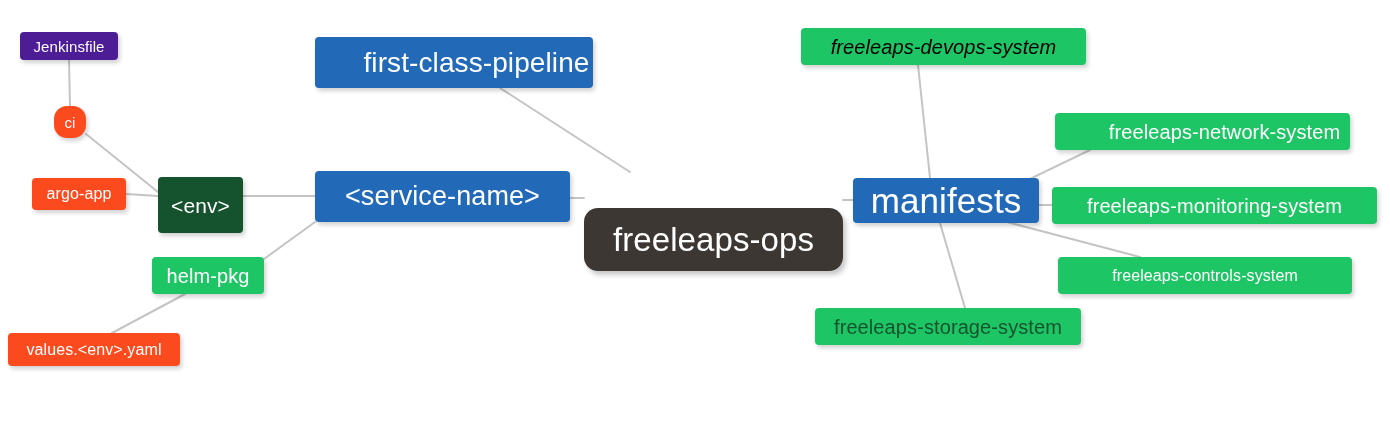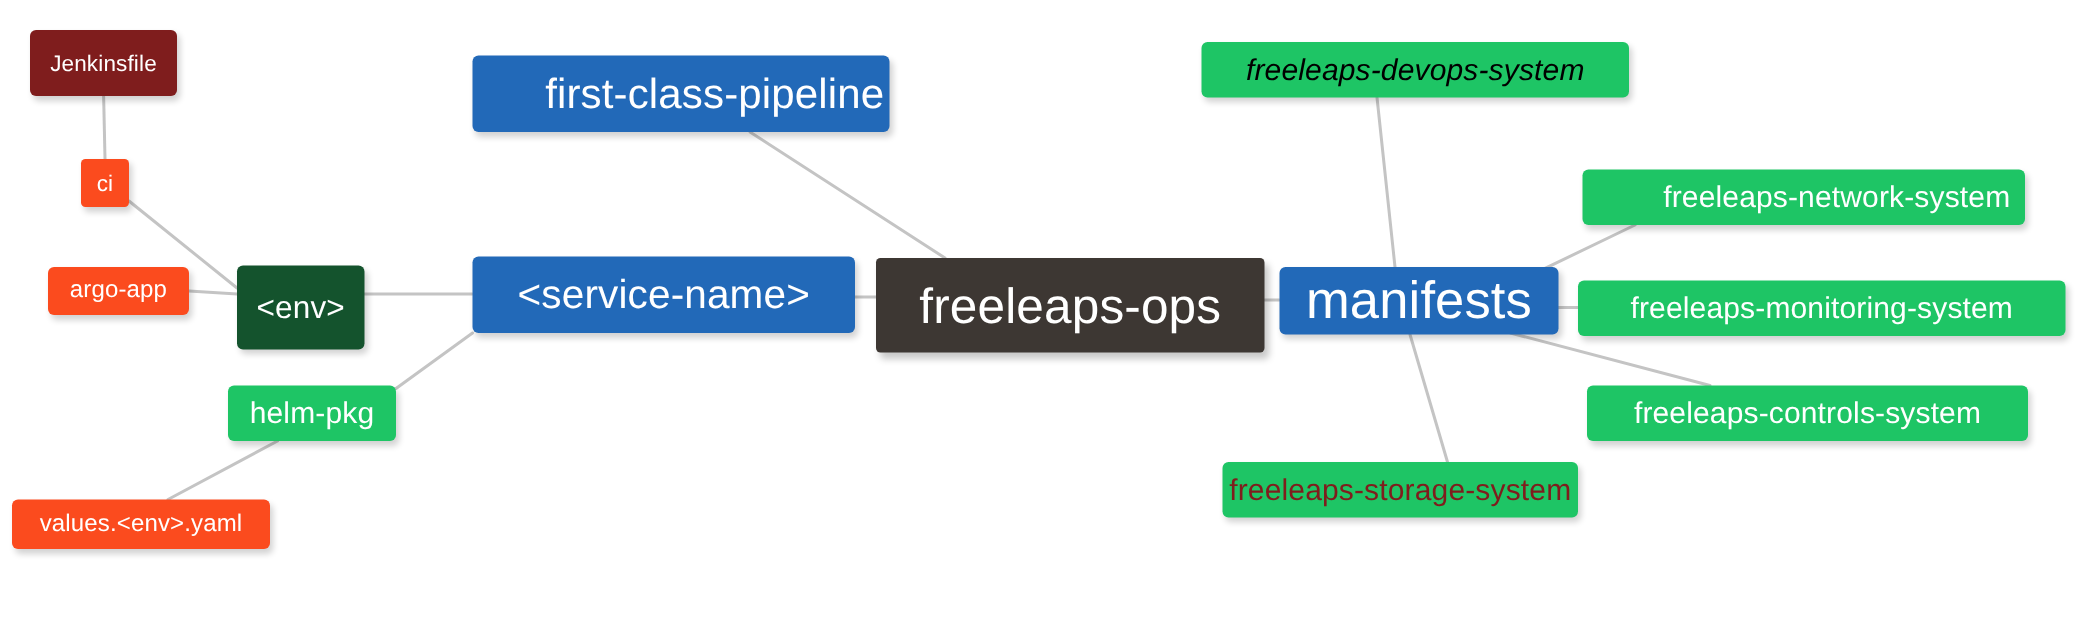--- a/index.html
+++ b/index.html
@@ -36,24 +36,25 @@
     border-radius: 4px;
     white-space: nowrap;
     line-height: 1;
     box-shadow: 2px 3px 4px rgba(0,0,0,0.18);
     text-align: center;
     letter-spacing: 0.1px;
     cursor: pointer;
     user-select: none;
   }
   .node.root {
-    border-radius: 3px;
+    border-radius: 14px;
     box-shadow: 3px 4px 5px rgba(0,0,0,0.22);
+    margin-top: 36px;
   }
-  .node.tiny { border-radius: 3px; }
+  .node.tiny { border-radius: 13px; }
 </style>
 </head>
 <body>
 
 <div id="canvas">
   <svg id="edges" viewBox="0 0 1390 421" width="1390" height="421" xmlns="http://www.w3.org/2000/svg">
       <line x1="69" y1="60" x2="70" y2="106" stroke="#c4c4c4" stroke-width="2" stroke-linecap="round"></line>
       <line x1="86" y1="134" x2="158" y2="192" stroke="#c4c4c4" stroke-width="2" stroke-linecap="round"></line>
       <line x1="126" y1="194" x2="158" y2="196" stroke="#c4c4c4" stroke-width="2" stroke-linecap="round"></line>
       <line x1="243" y1="196" x2="315" y2="196" stroke="#c4c4c4" stroke-width="2" stroke-linecap="round"></line>
@@ -62,29 +63,29 @@
       <line x1="500" y1="88" x2="630" y2="172" stroke="#c4c4c4" stroke-width="2" stroke-linecap="round"></line>
       <line x1="570" y1="198" x2="584" y2="198" stroke="#c4c4c4" stroke-width="2" stroke-linecap="round"></line>
       <line x1="843" y1="200" x2="853" y2="200" stroke="#c4c4c4" stroke-width="2" stroke-linecap="round"></line>
       <line x1="930" y1="178" x2="918" y2="65" stroke="#c4c4c4" stroke-width="2" stroke-linecap="round"></line>
       <line x1="1007" y1="190" x2="1090" y2="150" stroke="#c4c4c4" stroke-width="2" stroke-linecap="round"></line>
       <line x1="1007" y1="205" x2="1052" y2="205" stroke="#c4c4c4" stroke-width="2" stroke-linecap="round"></line>
       <line x1="1007" y1="222" x2="1140" y2="257" stroke="#c4c4c4" stroke-width="2" stroke-linecap="round"></line>
       <line x1="940" y1="223" x2="965" y2="308" stroke="#c4c4c4" stroke-width="2" stroke-linecap="round"></line>
     </svg>
   <div id="node-layer">
-      <div class="node" style="left: 20px; top: 20px; width: 98px; height: 44px; background: #7f1d1d; font-size: 15px; color: rgb(255, 255, 255);">Jenkinsfile</div>
+      <div class="node" style="left: 20px; top: 32px; width: 98px; height: 28px; background: #4c1d95; font-size: 15px; color: rgb(255, 255, 255);">Jenkinsfile</div>
       <div class="node tiny" style="left: 54px; top: 106px; width: 32px; height: 32px; background: rgb(251, 75, 30); font-size: 15px; color: rgb(255, 255, 255);">ci</div>
       <div class="node" style="left: 32px; top: 178px; width: 94px; height: 32px; background: rgb(251, 75, 30); font-size: 16px; color: rgb(255, 255, 255);">argo-app</div>
       <div class="node" style="left: 158px; top: 177px; width: 85px; height: 56px; background: #14532d; font-size: 21px; color: rgb(255, 255, 255); text-align: right;">&lt;env&gt;</div>
       <div class="node" style="left: 152px; top: 257px; width: 112px; height: 37px; background: rgb(30, 197, 101); font-size: 20px; color: rgb(255, 255, 255);">helm-pkg</div>
       <div class="node" style="left: 8px; top: 333px; width: 172px; height: 33px; background: rgb(251, 75, 30); font-size: 16px; color: rgb(255, 255, 255);">values.&lt;env&gt;.yaml</div>
       <div class="node" style="left: 315px; top: 37px; width: 278px; height: 51px; background: rgb(34, 105, 184); font-size: 28px; color: rgb(255, 255, 255); padding-left: 45px;">first-class-pipeline</div>
       <div class="node" style="left: 315px; top: 171px; width: 255px; height: 51px; background: rgb(34, 105, 184); font-size: 27px; color: rgb(255, 255, 255);">&lt;service-name&gt;</div>
       <div class="node root" style="left: 584px; top: 172px; width: 259px; height: 63px; background: rgb(61, 55, 51); font-size: 33px; color: rgb(255, 255, 255);">freeleaps-ops</div>
       <div class="node" style="left: 853px; top: 178px; width: 186px; height: 45px; background: rgb(34, 105, 184); font-size: 35px; color: rgb(255, 255, 255);">manifests</div>
       <div class="node" style="left: 801px; top: 28px; width: 285px; height: 37px; background: rgb(30, 197, 101); font-size: 20px; color: #000000; font-style: italic;">freeleaps-devops-system</div>
       <div class="node" style="left: 1055px; top: 113px; width: 295px; height: 37px; background: rgb(30, 197, 101); font-size: 20px; color: rgb(255, 255, 255); padding-left: 44px;">freeleaps-network-system</div>
       <div class="node" style="left: 1052px; top: 187px; width: 325px; height: 37px; background: rgb(30, 197, 101); font-size: 20px; color: rgb(255, 255, 255);">freeleaps-monitoring-system</div>
-      <div class="node" style="left: 1058px; top: 257px; width: 294px; height: 37px; background: rgb(30, 197, 101); font-size: 20px; color: rgb(255, 255, 255);">freeleaps-controls-system</div>
-      <div class="node" style="left: 815px; top: 308px; width: 237px; height: 37px; background: rgb(30, 197, 101); font-size: 20px; color: #7f1d1d;">freeleaps-storage-system</div>
+      <div class="node" style="left: 1058px; top: 257px; width: 294px; height: 37px; background: rgb(30, 197, 101); font-size: 16px; color: rgb(255, 255, 255);">freeleaps-controls-system</div>
+      <div class="node" style="left: 815px; top: 308px; width: 266px; height: 37px; background: rgb(30, 197, 101); font-size: 20px; color: #14532d;">freeleaps-storage-system</div>
     </div>
 </div>
 
 </body></html>

